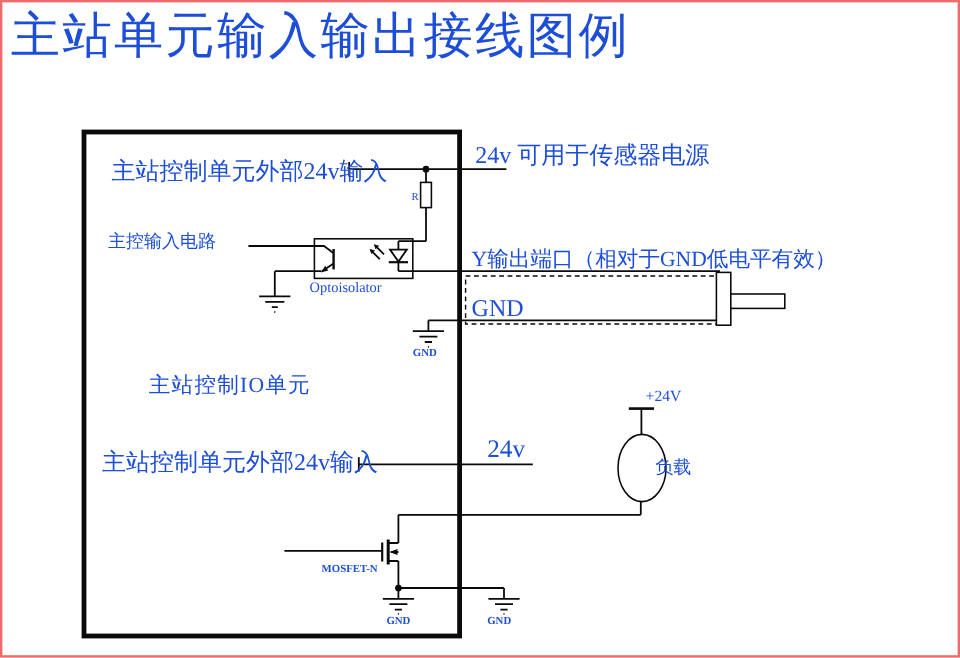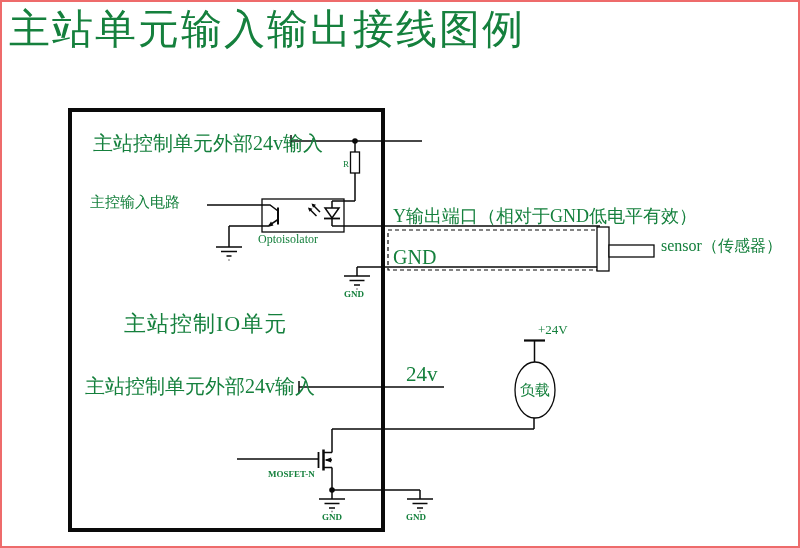--- a/index.html
+++ b/index.html
@@ -1,23 +1,23 @@
 <!DOCTYPE html>
 <html><head>
 <meta charset="utf-8">
 <style>
   html,body{margin:0;padding:0;}
   body{width:800px;height:548px;background:#ffffff;font-family:"Liberation Serif","DejaVu Serif",serif;}
   #frame{position:relative;width:800px;height:548px;box-sizing:border-box;border:2px solid #ee6b6b;background:#ffffff;overflow:hidden;}
-  .lbl{position:absolute;color:#15803d;white-space:nowrap;line-height:1.1;}
+  .lbl{position:absolute;color:#1d4ed8;white-space:nowrap;line-height:1.1;}
   #svg-layer{position:absolute;left:0;top:0;}
   .t-title{font-size:41px;letter-spacing:2px;}
   .t-io{font-size:20px;}
   .t-circuit{font-size:15px;}
-  .t-unit{font-size:22px;letter-spacing:1px;}
+  .t-unit{font-size:18px;letter-spacing:1px;}
   .t-note{font-size:20px;}
   .t-small{font-size:12px;}
   .t-tiny{font-size:9px;font-weight:bold;}
   .t-load{font-size:15px;}
   .t-plus{font-size:13px;margin-left:25px;}
 </style>
 </head>
 <body>
 
 <div id="frame">
@@ -122,20 +122,20 @@
   <div class="lbl t-circuit" style="left:88px;top:192px;">主控输入电路</div>
   <div class="lbl t-tiny" style="left:341px;top:158px;font-weight:normal;">R</div>
   <div class="lbl t-small" style="left:256px;top:231px;">Optoisolator</div>
   <div class="lbl t-unit" style="left:122px;top:310px;">主站控制IO单元</div>
   <div class="lbl t-io" style="left:83px;top:373px;">主站控制单元外部24v输入</div>
   <div class="lbl t-tiny" style="left:266px;top:468px;">MOSFET-N</div>
   <div class="lbl t-tiny" style="left:342px;top:288px;">GND</div>
   <div class="lbl t-tiny" style="left:320px;top:511px;">GND</div>
   <div class="lbl t-tiny" style="left:404px;top:511px;">GND</div>
 
+  <div class="lbl t-note" style="left:394px;top:117px;">24v 可用于传感器电源</div>
   <div class="lbl" style="left:391px;top:205px;font-size:18px;">Y输出端口（相对于GND低电平有效）</div>
   <div class="lbl t-note" style="left:391px;top:244px;">GND</div>
-  <div class="lbl" style="left:659px;top:235px;font-size:16px;">sensor（传感器）</div>
   <div class="lbl" style="left:404px;top:361px;font-size:21px;">24v</div>
   <div class="lbl t-plus" style="left:511px;top:321px;">+24V</div>
-  <div class="lbl t-load" style="left:513px;top:380px;width:40px;text-align:center;">负载</div>
+  <div class="lbl t-load" style="left:513px;top:380px;width:40px;text-align:center;padding-left:26px;">负载</div>
 
 </div>
 
 </body></html>

